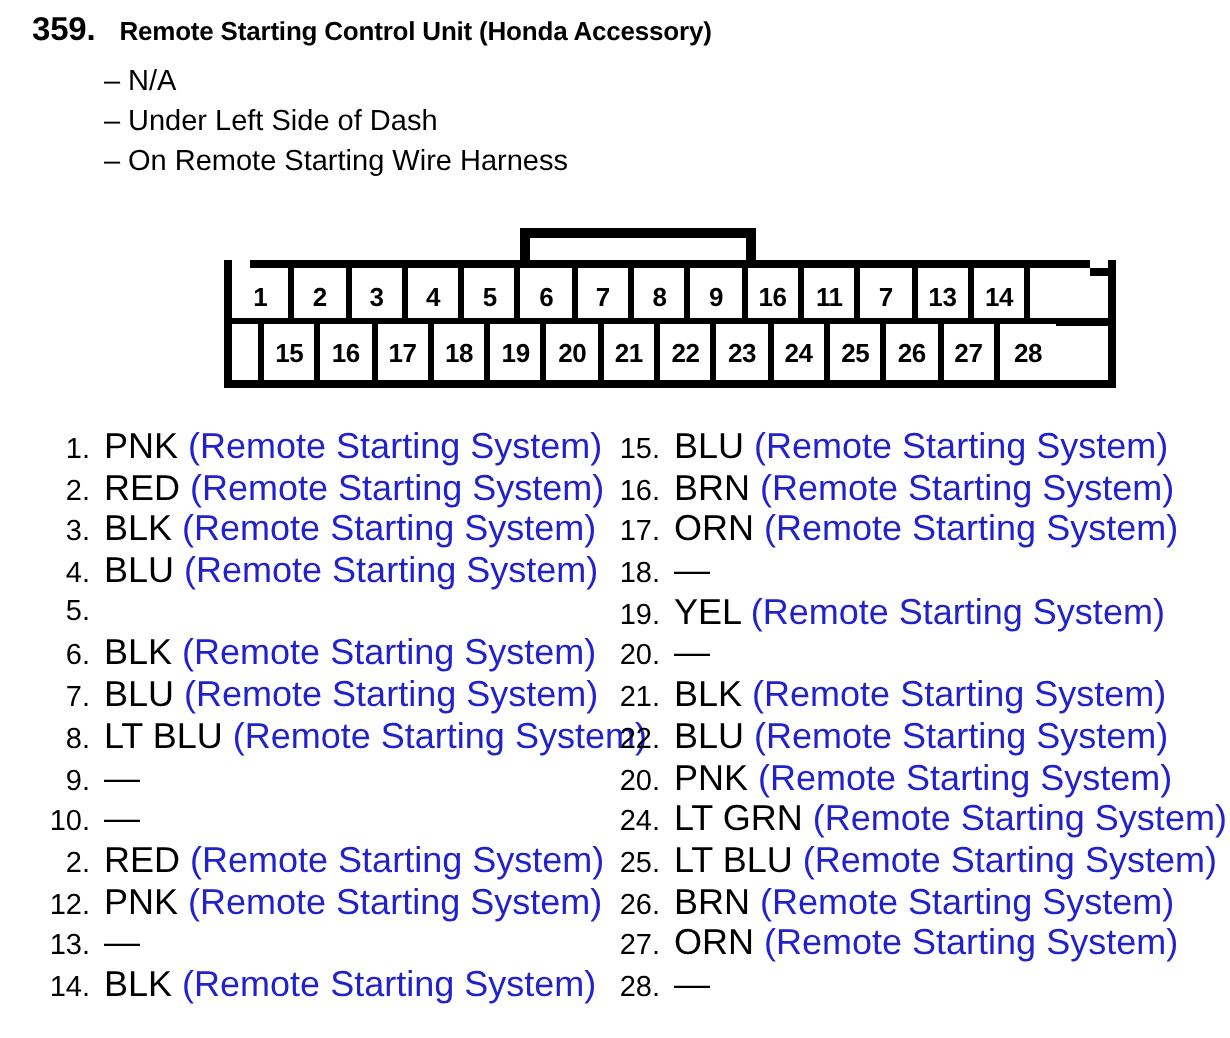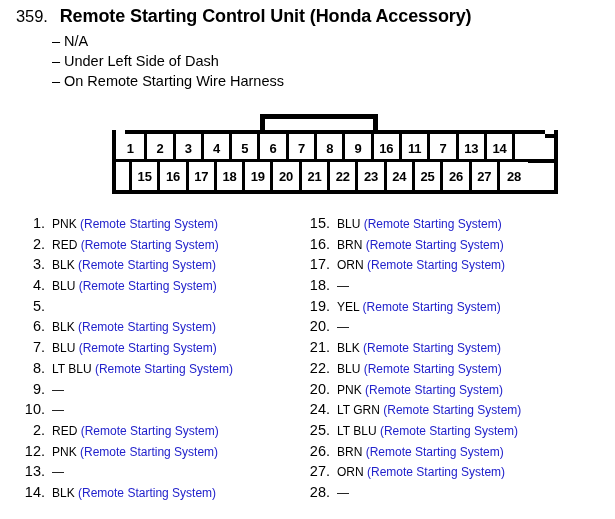--- a/index.html
+++ b/index.html
@@ -24,25 +24,25 @@
     width: 615px;
   }
   #title-row {
     position: absolute;
     left: 16px;
     top: 6px;
     white-space: nowrap;
   }
   .title-number {
     font-size: 16.5px;
-    font-weight: normal;
+    font-weight: bold;
     letter-spacing: -0.1px;
   }
   .title-text {
-    font-size: 18px;
+    font-size: 13px;
     font-weight: bold;
     margin-left: 12px;
     letter-spacing: -0.1px;
   }
   #subtitle-list {
     position: absolute;
     left: 52px;
     top: 31px;
   }
   .subtitle-item {
@@ -192,21 +192,21 @@
   }
   .pin-num {
     width: 27px;
     text-align: right;
     font-size: 14.5px;
     line-height: 20.7px;
     flex: 0 0 auto;
   }
   .pin-desc {
     margin-left: 7px;
-    font-size: 12px;
+    font-size: 18px;
     line-height: 20.7px;
   }
   .wire-color { color: #000000; }
   .circuit-name { color: #2222cc; }
   .empty-dash { color: #000000; }
 </style>
 </head>
 <body>
 
 <div id="header-block">

